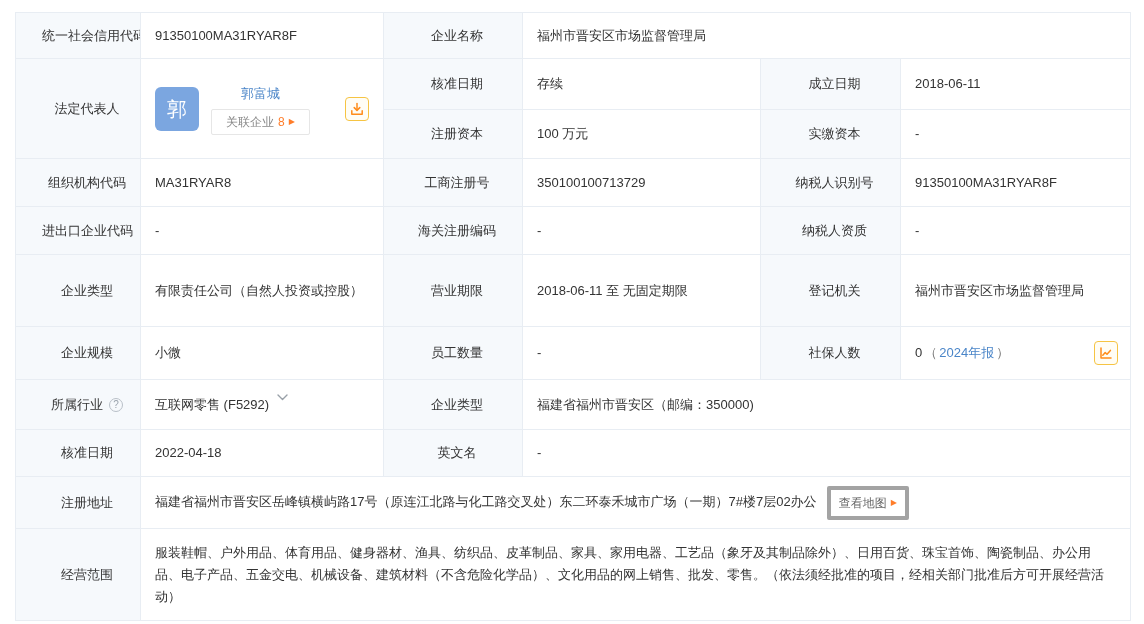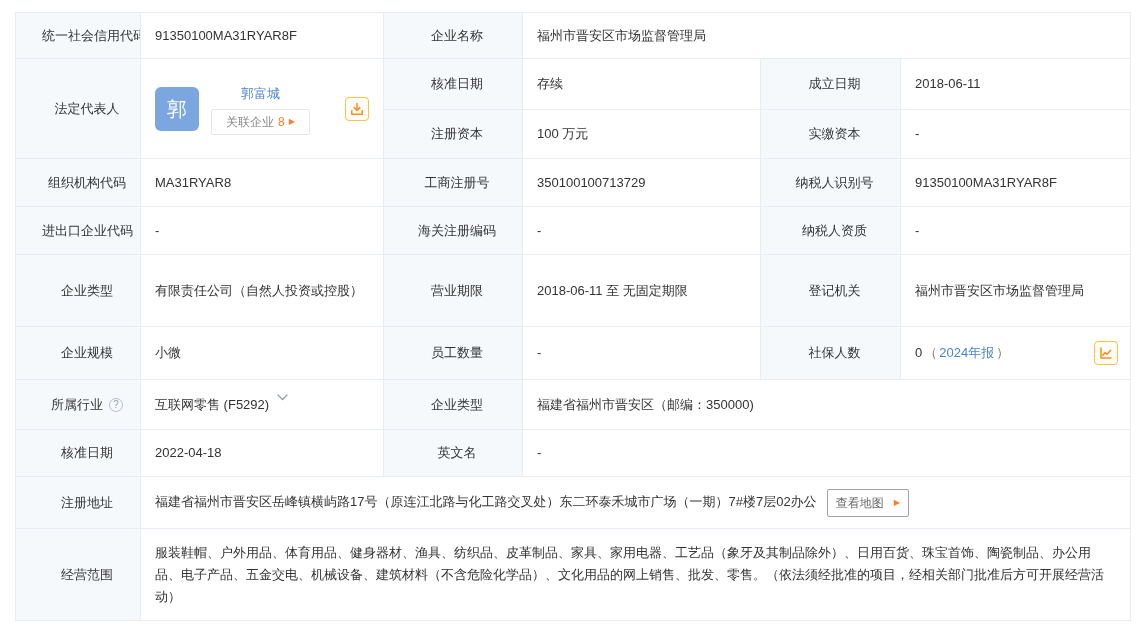--- a/index.html
+++ b/index.html
@@ -52,21 +52,21 @@
   .lbl-flex { display:inline-flex; align-items:center; gap:6px; }
   .help-icon {
     width:14px; height:14px; border:1px solid #b9c0c8; border-radius:50%; color:#9aa3ad;
     font-size:10px; line-height:12px; display:inline-flex; align-items:center; justify-content:center;
     cursor:pointer; font-weight:normal;
   }
   .dropdown { display:inline-flex; align-items:flex-start; gap:8px; cursor:pointer; }
 
   
   .map-btn {
-    display:inline-flex; align-items:center; gap:10px; border:1px solid #a3a3a3; border-radius:2px;
+    display:inline-flex; align-items:center; gap:4px; border:4px solid #a3a3a3; border-radius:2px;
     background:#fff; padding:2px 8px; font-size:12px; color:#666; margin-left:10px; cursor:pointer;
     vertical-align:middle;
   }
 
   td.scope { line-height:26px; padding-right:22px; }
   svg { display:block; }
 </style>
 </head>
 <body>
 

